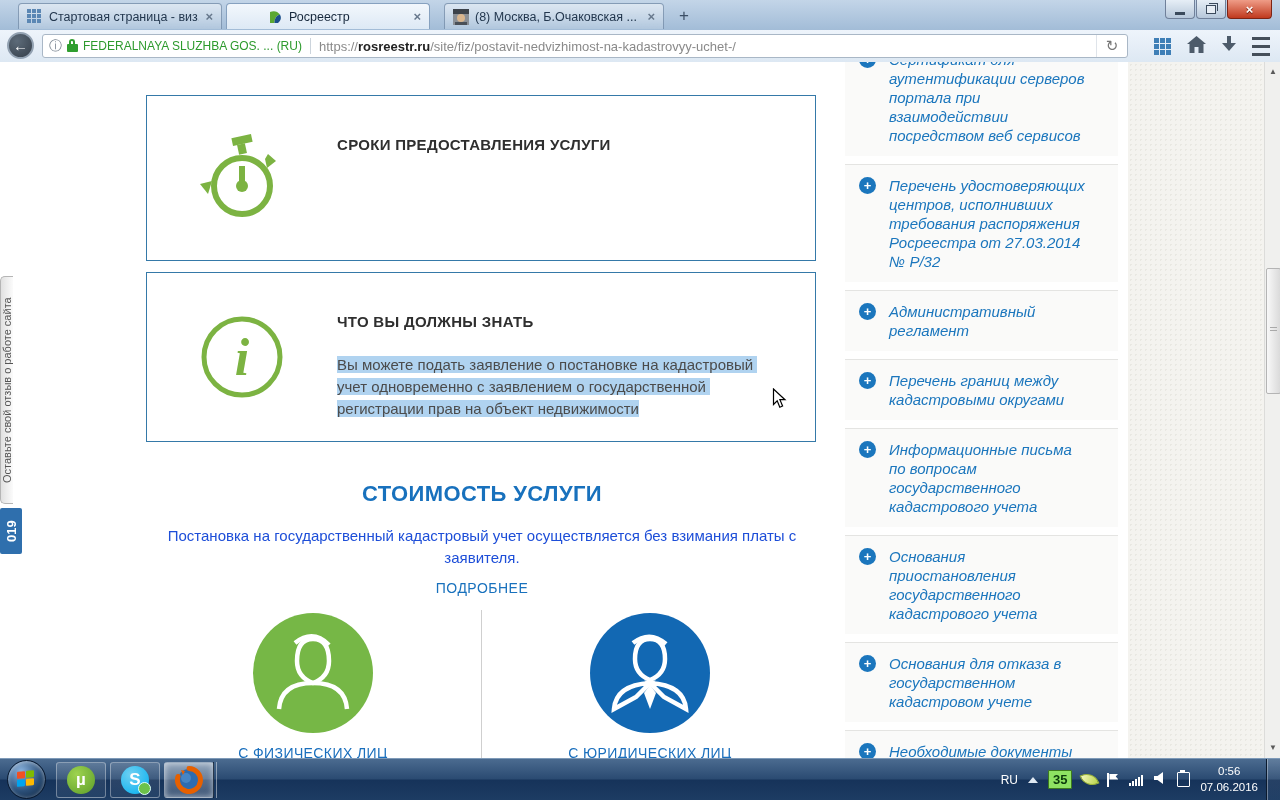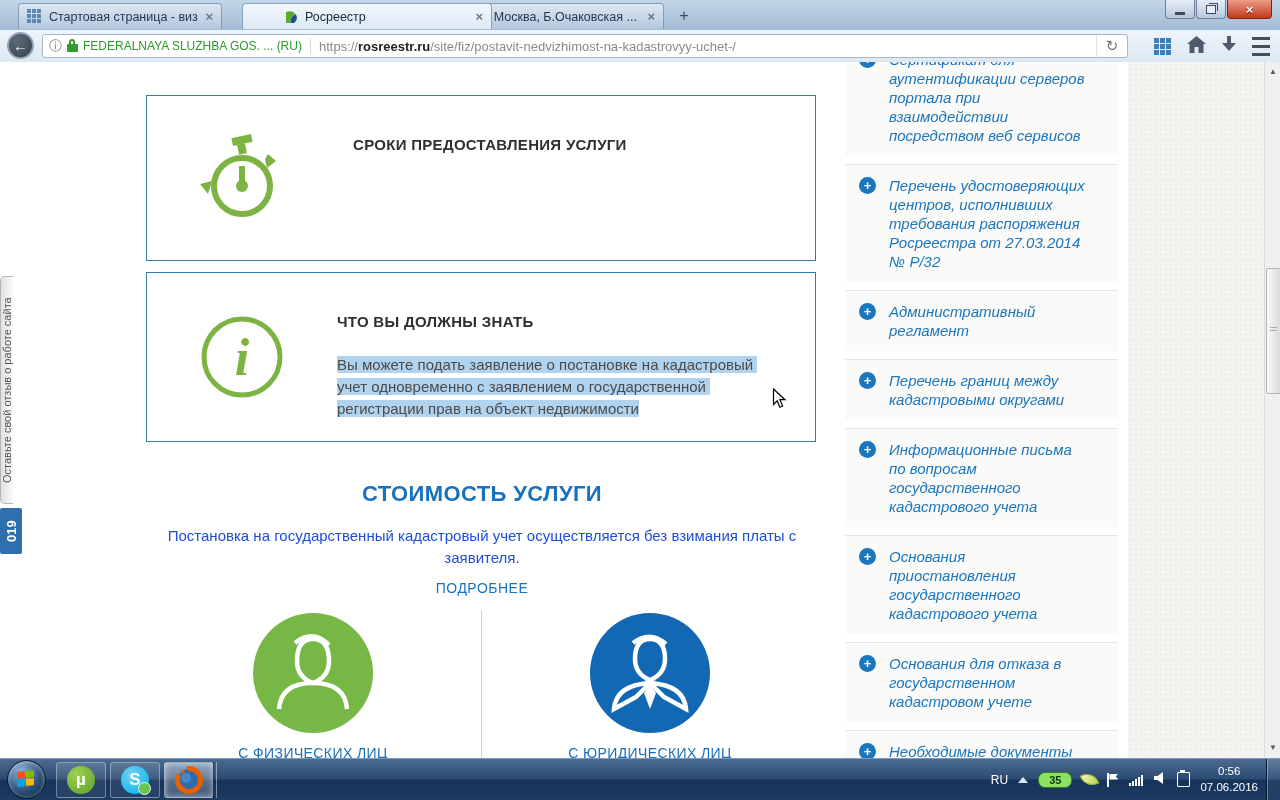--- a/index.html
+++ b/index.html
@@ -65,21 +65,21 @@
   .fb-label{height:228px;border:1px solid #b5b5b5;border-left:none;border-radius:0 5px 5px 0;
     background:linear-gradient(to right,#fbfbfb,#e1e1e1);display:flex;align-items:center;justify-content:center;
     writing-mode:vertical-rl;transform:rotate(180deg);font-size:11px;color:#555;box-sizing:border-box;}
   .fb-badge{margin-top:4px;height:46px;width:22px;background:#2f6fad;color:#fff;font-weight:bold;
     font-size:13px;display:flex;align-items:center;justify-content:center;
     writing-mode:vertical-rl;transform:rotate(180deg);border-radius:2px;}
 
   
   .card{position:absolute;left:146px;width:670px;border:1px solid #3579a8;background:#fff;
     display:flex;box-sizing:border-box;}
-  .card1{top:33px;height:166px;gap:16px;}
+  .card1{top:33px;height:166px;}
   .card2{top:210px;height:170px;}
   .card-icon{flex:0 0 190px;display:flex;align-items:center;justify-content:center;}
   .card-content{padding-top:40px;}
   .card-title{font-size:15px;font-weight:bold;color:#2f2f2f;letter-spacing:.3px;margin-bottom:15px;}
   .card-body{font-size:15px;color:#7f7f7f;line-height:1.45;white-space:pre-wrap;}
   .card1 .card-body{width:400px;}
   .card2 .card-body{width:430px;margin-top:24px;}
   .selected{background:#b0d3f0;color:#4b4b4b;}
 
   
@@ -147,22 +147,22 @@
   .skype{width:28px;height:28px;border-radius:50%;background:radial-gradient(circle at 35% 30%,#6fd0f2,#00aff0);
     color:#fff;font-weight:bold;font-size:17px;text-align:center;line-height:27px;position:relative;}
   .skype:after{content:"";position:absolute;right:-2px;bottom:-1px;width:11px;height:11px;
     border-radius:50%;background:#6cc24a;border:1px solid #dff;}
   .ffx{width:28px;height:28px;}
 
   .tray{margin-left:auto;display:flex;align-items:center;gap:10px;padding-right:8px;color:#fff;}
   .lang{font-size:12px;}
   .tri-up{width:0;height:0;border-left:5px solid transparent;border-right:5px solid transparent;
     border-bottom:6px solid #dfe8f2;}
-  .badge35{background:#8ee262;border:1px solid #3d7a1e;color:#0b3a0b;font-size:11px;
-    font-weight:bold;padding:1px 10px;border-radius:7px;}
+  .badge35{background:#8ee262;border:1px solid #3d7a1e;color:#0b3a0b;font-size:13px;
+    font-weight:bold;padding:1px 4px;border-radius:1px;}
   .leaf{width:13px;height:13px;background:linear-gradient(135deg,#f3f7bb,#b9d44b);
     border:1px solid #9ab23a;border-radius:0 90% 0 90%;transform:rotate(-25deg);}
   .flagicon{position:relative;width:12px;height:14px;}
   .flagicon:before{content:"";position:absolute;left:0;top:0;width:1.5px;height:14px;background:#fff;}
   .flagicon:after{content:"";position:absolute;left:2px;top:1px;width:9px;height:6px;background:#fff;
     clip-path:polygon(0 0,100% 0,70% 50%,100% 100%,0 100%);}
   .bars{display:flex;align-items:flex-end;gap:1px;height:12px;}
   .bars i{width:2px;background:#fff;}
   .clip{width:11px;height:13px;border:1.5px solid #fff;border-radius:1px;position:relative;}
   .clip:before{content:"";position:absolute;left:2px;top:-3px;width:5px;height:2px;background:#fff;}
@@ -184,21 +184,21 @@
           <i></i>
           <i></i>
           <i></i>
           <i></i>
           <i></i>
           <i></i>
         </span>
       <span class="ttl">Стартовая страница - виз...</span>
       <span class="tclose">×</span>
     </div>
-    <div class="tab active" style="left:242px;width:250px;padding-left:40px;">
+    <div class="tab active" style="left:226px;width:204px;padding-left:40px;">
       <span class="favicon">
         <svg width="16" height="16" viewBox="0 0 16 16">
             <path d="M3,14 L3,3 Q9,0.5 13,5.5 Q7.5,6.5 7.5,14 Z" fill="#5ba832"></path>
             <path d="M7.5,14 Q7.5,6.5 13,5.5 Q15.5,10.5 11,14 Z" fill="#1c4f8a"></path>
           </svg>
       </span>
       <span class="ttl">Росреестр</span>
       <span class="tclose">×</span>
     </div>
     <div class="tab" style="left:444px;width:220px;">

